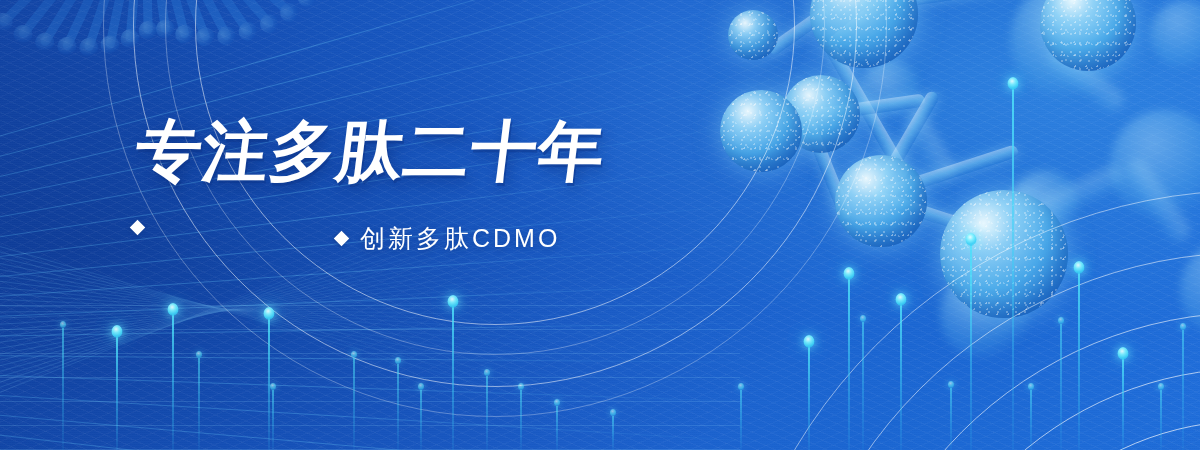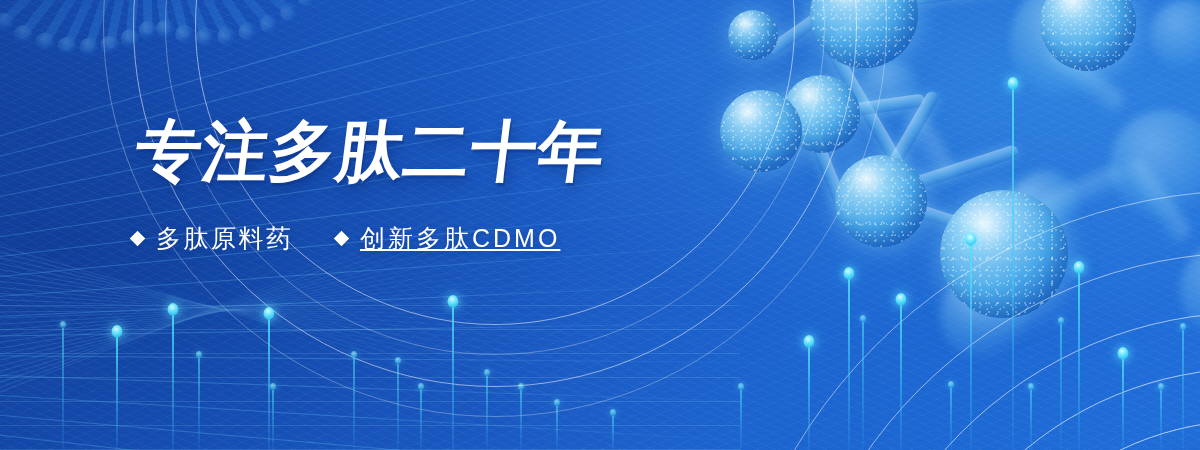--- a/index.html
+++ b/index.html
@@ -134,21 +134,21 @@
 
   .bullets{ position:absolute; left:132px; top:222px; width:470px; }
   .brow{ display:flex; align-items:flex-start; height:56px; }
   .bitem{ display:flex; align-items:center; color:#fff; white-space:nowrap;
           text-shadow:0 2px 6px rgba(10,45,120,.45); }
   .bitem.col1{ width:204px; }
   .dia{ display:inline-block; width:11px; height:11px; background:#ffffff;
         transform:rotate(45deg); margin-right:13px; flex:none;
         box-shadow:0 1px 4px rgba(10,45,120,.5); }
   .btxt{ font-size:25px; letter-spacing:2.5px; font-weight:normal; }
-  .btxt.latin{ letter-spacing:3px;text-decoration:underline; }
+  .btxt.latin{ letter-spacing:3px; }
 
   
   .vignette{
     background:radial-gradient(120% 130% at 50% 45%, rgba(0,0,0,0) 55%, rgba(8,35,100,.30) 100%);
   }
 </style>
 </head>
 <body>
 
 <div id="banner">
@@ -363,21 +363,20 @@
 
   <div class="content">
 
     <div class="headline">专注多肽二十年</div>
 
     <div class="bullets">
 
       <div class="brow">
         <div class="bitem col1">
           <span class="dia"></span>
-          <span class="btxt">多肽原料药</span>
         </div>
         <div class="bitem">
           <span class="dia"></span>
           <span class="btxt latin">创新多肽CDMO</span>
         </div>
       </div>
 
 
     </div>
   </div>

